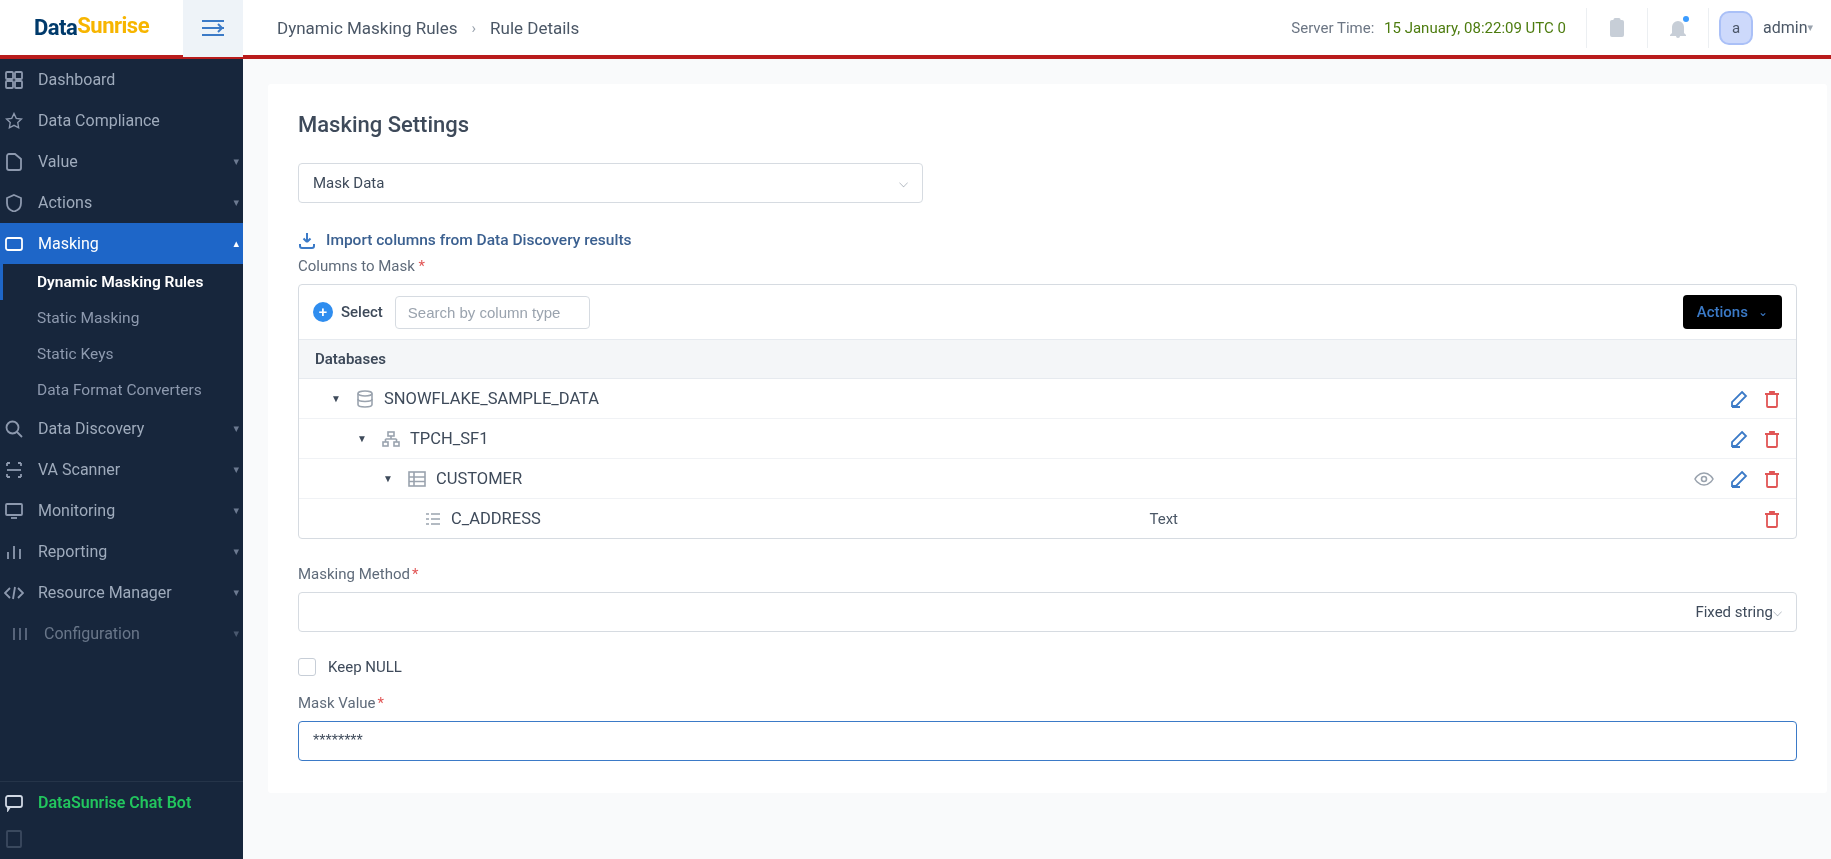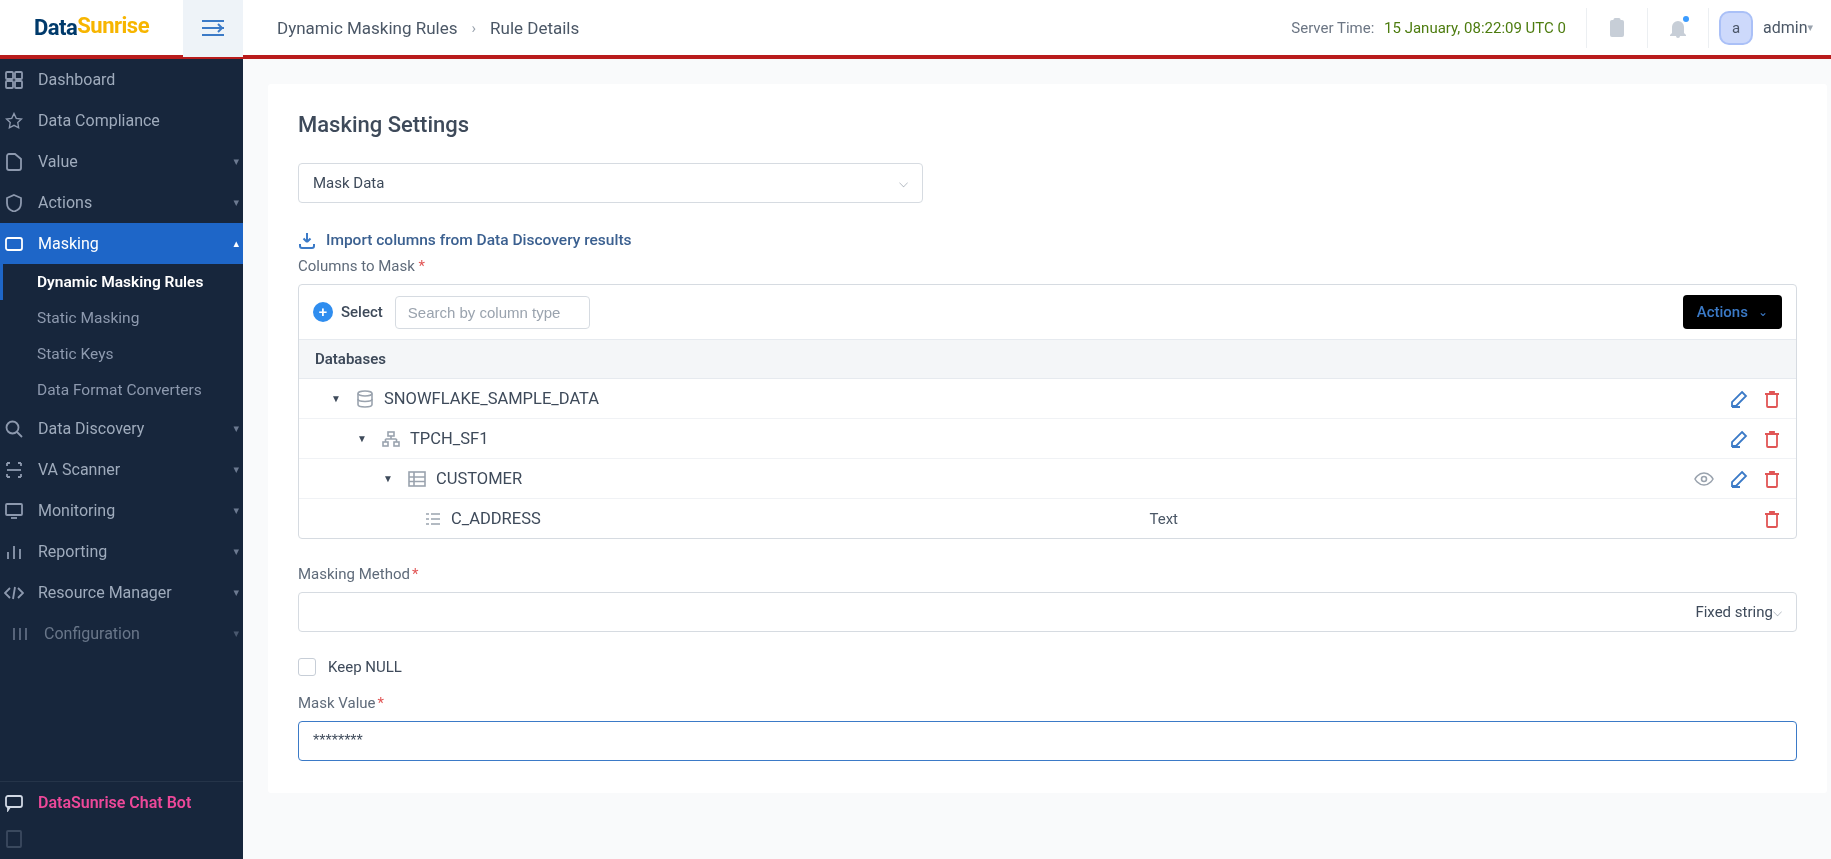--- a/index.html
+++ b/index.html
@@ -253,21 +253,21 @@
             <line x1="3" y1="3" x2="3" y2="15"></line>
             <line x1="9" y1="3" x2="9" y2="15"></line>
             <line x1="15" y1="3" x2="15" y2="15"></line>
           </svg>
         </span>
       <span class="label">Configuration</span>
       <span class="chev">▾</span>
     </div>
     <div class="side-spacer"></div>
     <div class="side-bottom">
-      <div class="side-item" style="color:#ec4899;">
+      <div class="side-item" style="color:#22c55e;">
         <span class="side-ico" style="color:#d0d8e4;">
             <svg width="18" height="18" viewBox="0 0 18 18" fill="none" stroke="currentColor" stroke-width="1.8">
               <rect x="1" y="2" width="16" height="11" rx="2"></rect>
               <path d="M5 13l-2 3v-3"></path>
             </svg>
           </span>
         <span class="label" style="font-weight:600;">DataSunrise Chat Bot</span>
       </div>
       <div class="side-item" style="opacity:0.3; padding-top:6px;">
         <span class="side-ico">

